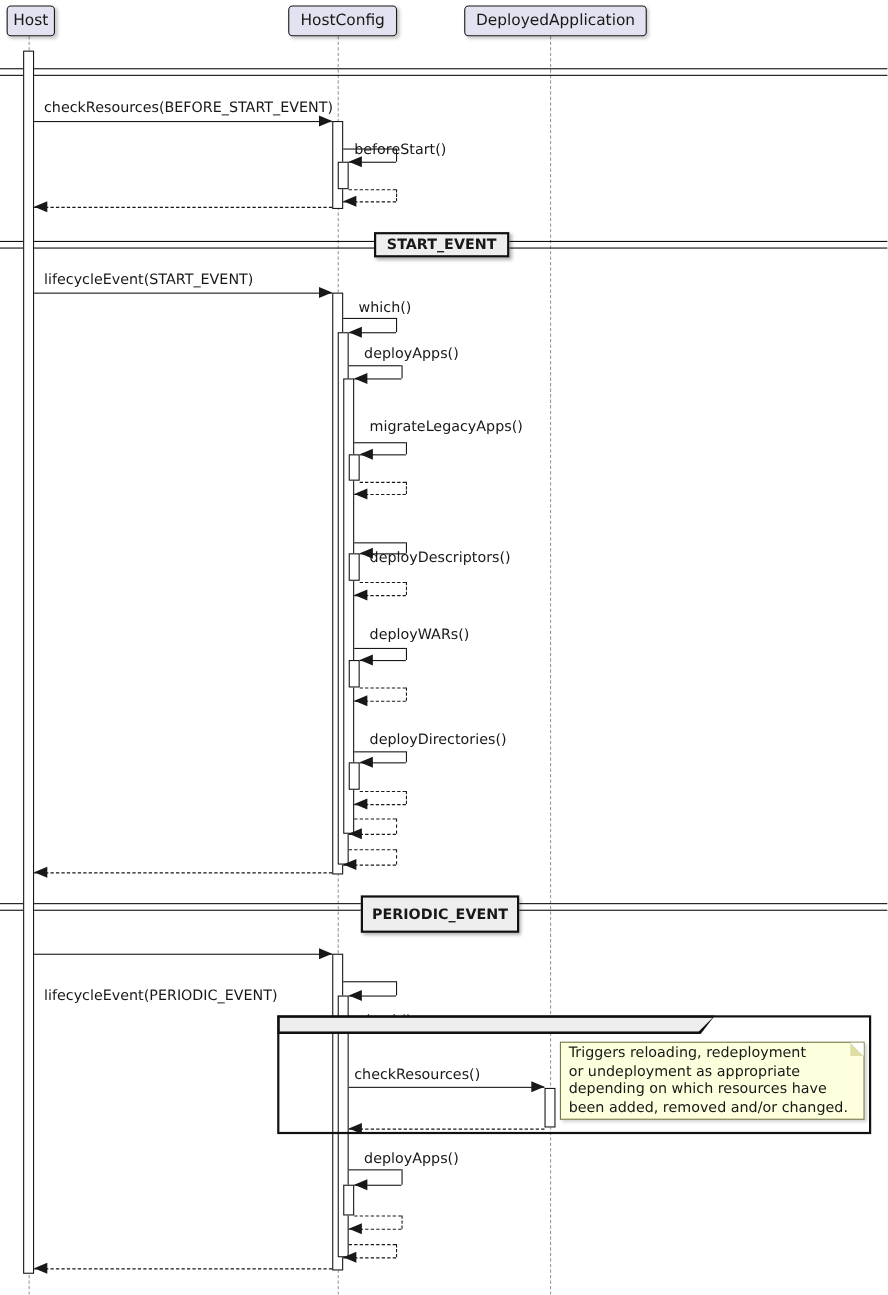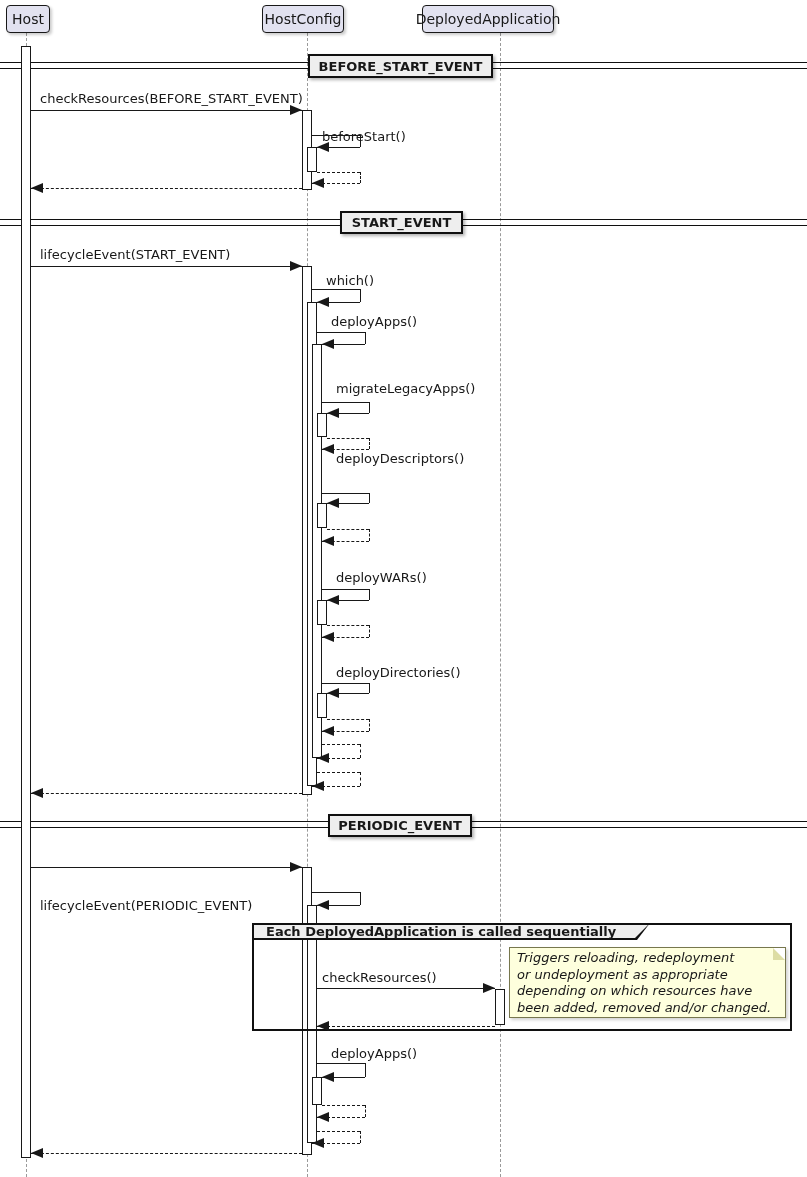--- a/index.html
+++ b/index.html
@@ -20,21 +20,21 @@
         box-shadow:2px 2px 3px rgba(0,0,0,.2);box-sizing:border-box;}
   .divline{position:absolute;left:0;width:807px;height:0;border-top:1.5px solid #101010;}
   .divbox{position:absolute;background:#EEEEEE;border:2.5px solid #101010;display:flex;align-items:center;
           justify-content:center;font-weight:bold;font-size:13px;
           box-shadow:2px 2px 3px rgba(0,0,0,.3);box-sizing:border-box;}
   .frame{position:absolute;border:2px solid #101010;box-sizing:border-box;}
   .ftitle-bg{position:absolute;background:#101010;clip-path:polygon(0 0,100% 0,calc(100% - 13px) 100%,0 100%);}
   .ftitle-fill{position:absolute;background:#EEEEEE;clip-path:polygon(0 0,100% 0,calc(100% - 13px) 100%,0 100%);}
   .ftitle{position:absolute;font-weight:bold;font-size:13px;line-height:15px;white-space:nowrap;}
   .note{position:absolute;background:#FEFFDD;border:1px solid #77774d;font-size:13px;line-height:16.5px;
-        padding:2px 7px;white-space:pre-line;box-sizing:border-box;box-shadow:2px 2px 3px rgba(0,0,0,.18);font-style:italic;}
+        padding:2px 7px;white-space:pre-line;box-sizing:border-box;box-shadow:2px 2px 3px rgba(0,0,0,.18);}
   .note::before{content:"";position:absolute;top:0;right:0;border-style:solid;
         border-width:0 12px 12px 0;border-color:#fff #fff #dddda4 #dddda4;}
 </style>
 </head>
 <body>
 
 <div class="canvas">
 
   <div class="lifeline" style="left:26px;top:33px;height:1144px"></div>
   <div class="lifeline" style="left:307px;top:33px;height:1144px"></div>
@@ -99,21 +99,21 @@
   <div class="lbl" style="left:336px;top:382px">migrateLegacyApps()</div>
   <div class="hl" style="left:322px;top:402px;width:47px"></div>
   <div class="vl" style="left:369px;top:402px;height:11px"></div>
   <div class="hl" style="left:327px;top:413px;width:42px"></div>
   <div class="ar l" style="left:327px;top:408px"></div>
   <div class="hd" style="left:327px;top:438px;width:42px"></div>
   <div class="vd" style="left:369px;top:438px;height:11px"></div>
   <div class="hd" style="left:322px;top:449px;width:47px"></div>
   <div class="ar l" style="left:322px;top:444px"></div>
 
-  <div class="lbl" style="left:336px;top:452px">deployDescriptors()</div>
+  <div class="lbl" style="left:336px;top:501px">deployDescriptors()</div>
   <div class="hl" style="left:322px;top:493px;width:47px"></div>
   <div class="vl" style="left:369px;top:493px;height:10px"></div>
   <div class="hl" style="left:327px;top:503px;width:42px"></div>
   <div class="ar l" style="left:327px;top:498px"></div>
   <div class="hd" style="left:327px;top:529px;width:42px"></div>
   <div class="vd" style="left:369px;top:529px;height:12px"></div>
   <div class="hd" style="left:322px;top:541px;width:47px"></div>
   <div class="ar l" style="left:322px;top:536px"></div>
 
   <div class="lbl" style="left:336px;top:571px">deployWARs()</div>
@@ -155,21 +155,20 @@
 
   <div class="lbl" style="left:326px;top:922px">check()</div>
   <div class="hl" style="left:312px;top:892px;width:48px"></div>
   <div class="vl" style="left:360px;top:892px;height:13px"></div>
   <div class="hl" style="left:317px;top:905px;width:43px"></div>
   <div class="ar l" style="left:317px;top:900px"></div>
 
   <div class="frame" style="left:252px;top:923px;width:540px;height:108px"></div>
   <div class="ftitle-bg" style="left:252px;top:923px;width:398px;height:17px"></div>
   <div class="ftitle-fill" style="left:254px;top:925px;width:394px;height:13px"></div>
-  <div class="ftitle" style="left:266px;top:924px">Each DeployedApplication is called sequentially</div>
 
   <div class="lbl" style="left:322px;top:971px">checkResources()</div>
   <div class="hl" style="left:317px;top:988px;width:178px"></div>
   <div class="ar r" style="left:483px;top:983px"></div>
   <div class="hd" style="left:317px;top:1026px;width:178px"></div>
   <div class="ar l" style="left:317px;top:1021px"></div>
 
   <div class="note" style="left:509px;top:947px;width:277px;height:71px">Triggers reloading, redeployment
 or undeployment as appropriate
 depending on which resources have
@@ -188,21 +187,20 @@
   <div class="ar l" style="left:317px;top:1112px"></div>
 
   <div class="hd" style="left:317px;top:1131px;width:43px"></div>
   <div class="vd" style="left:360px;top:1131px;height:12px"></div>
   <div class="hd" style="left:312px;top:1143px;width:48px"></div>
   <div class="ar l" style="left:312px;top:1138px"></div>
 
   <div class="hd" style="left:31px;top:1153px;width:271px"></div>
   <div class="ar l" style="left:31px;top:1148px"></div>
 
-  <div class="divbox" style="left:308px;top:54px;width:185px;height:24px">BEFORE_START_EVENT</div>
   <div class="divbox" style="left:340px;top:211px;width:123px;height:23px">START_EVENT</div>
-  <div class="divbox" style="left:328px;top:814px;width:144px;height:23px">PERIODIC_EVENT</div>
+  <div class="divbox" style="left:328px;top:814px;width:144px;height:34px">PERIODIC_EVENT</div>
 
   <div class="pbox" style="left:6px;top:5px;width:44px;height:28px">Host</div>
-  <div class="pbox" style="left:262px;top:5px;width:82px;height:28px">HostConfig</div>
-  <div class="pbox" style="left:422px;top:5px;width:132px;height:28px">DeployedApplication</div>
+  <div class="pbox" style="left:262px;top:5px;width:99px;height:28px">HostConfig</div>
+  <div class="pbox" style="left:422px;top:5px;width:166px;height:28px">DeployedApplication</div>
 
 </div>
 
 </body></html>

